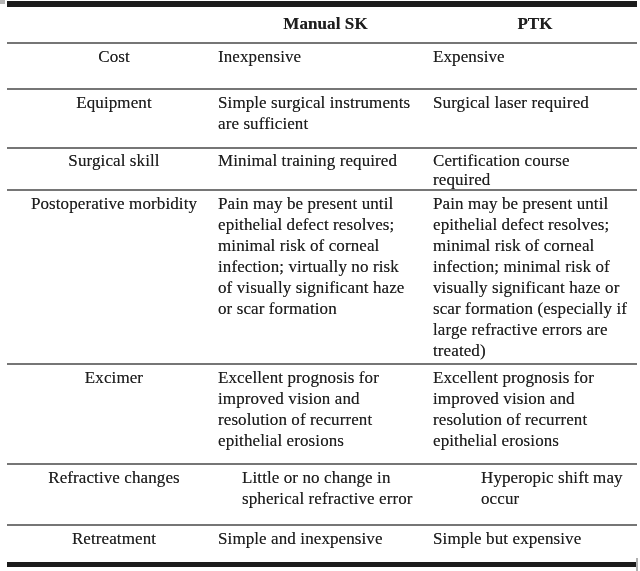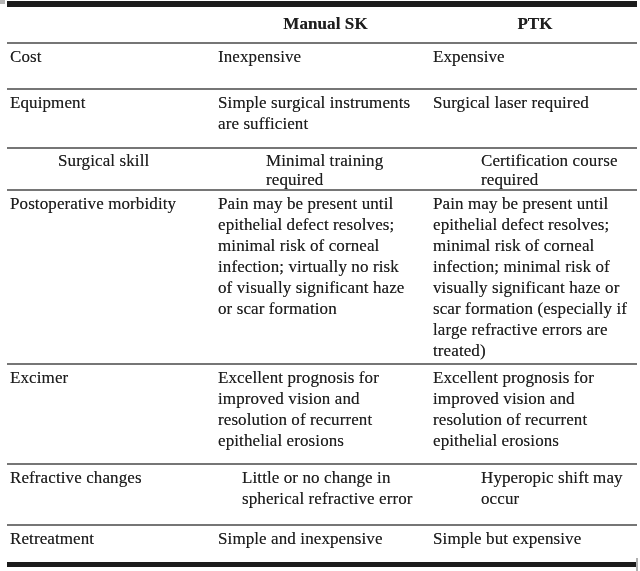--- a/index.html
+++ b/index.html
@@ -39,22 +39,22 @@
   .row.r-retreat    { min-height: 38px; }
 
   .cell {
     white-space: pre-line;
     font-size: 17px;
     line-height: 21px;
     padding-top: 2px;
     letter-spacing: 0.1px;
     text-shadow: 0 0 0.5px rgba(30,30,30,0.6);
   }
-  .c1 { padding-left: 3px; }
-  .row.tight .cell { line-height: 19px; margin-left: 48px; }
+  .c1 { padding-left: 3px; text-align: center; }
+  .row.tight .cell { line-height: 19px; }
   .row.header .cell { padding-top: 6px; }
   .center { text-align: center; }
   .bold { font-weight: bold; }
 
   
   .artifact-tl {
     position: absolute; left: 0; top: 0;
     width: 5px; height: 4px; background: #b5b5b5;
   }
   .artifact-br {

